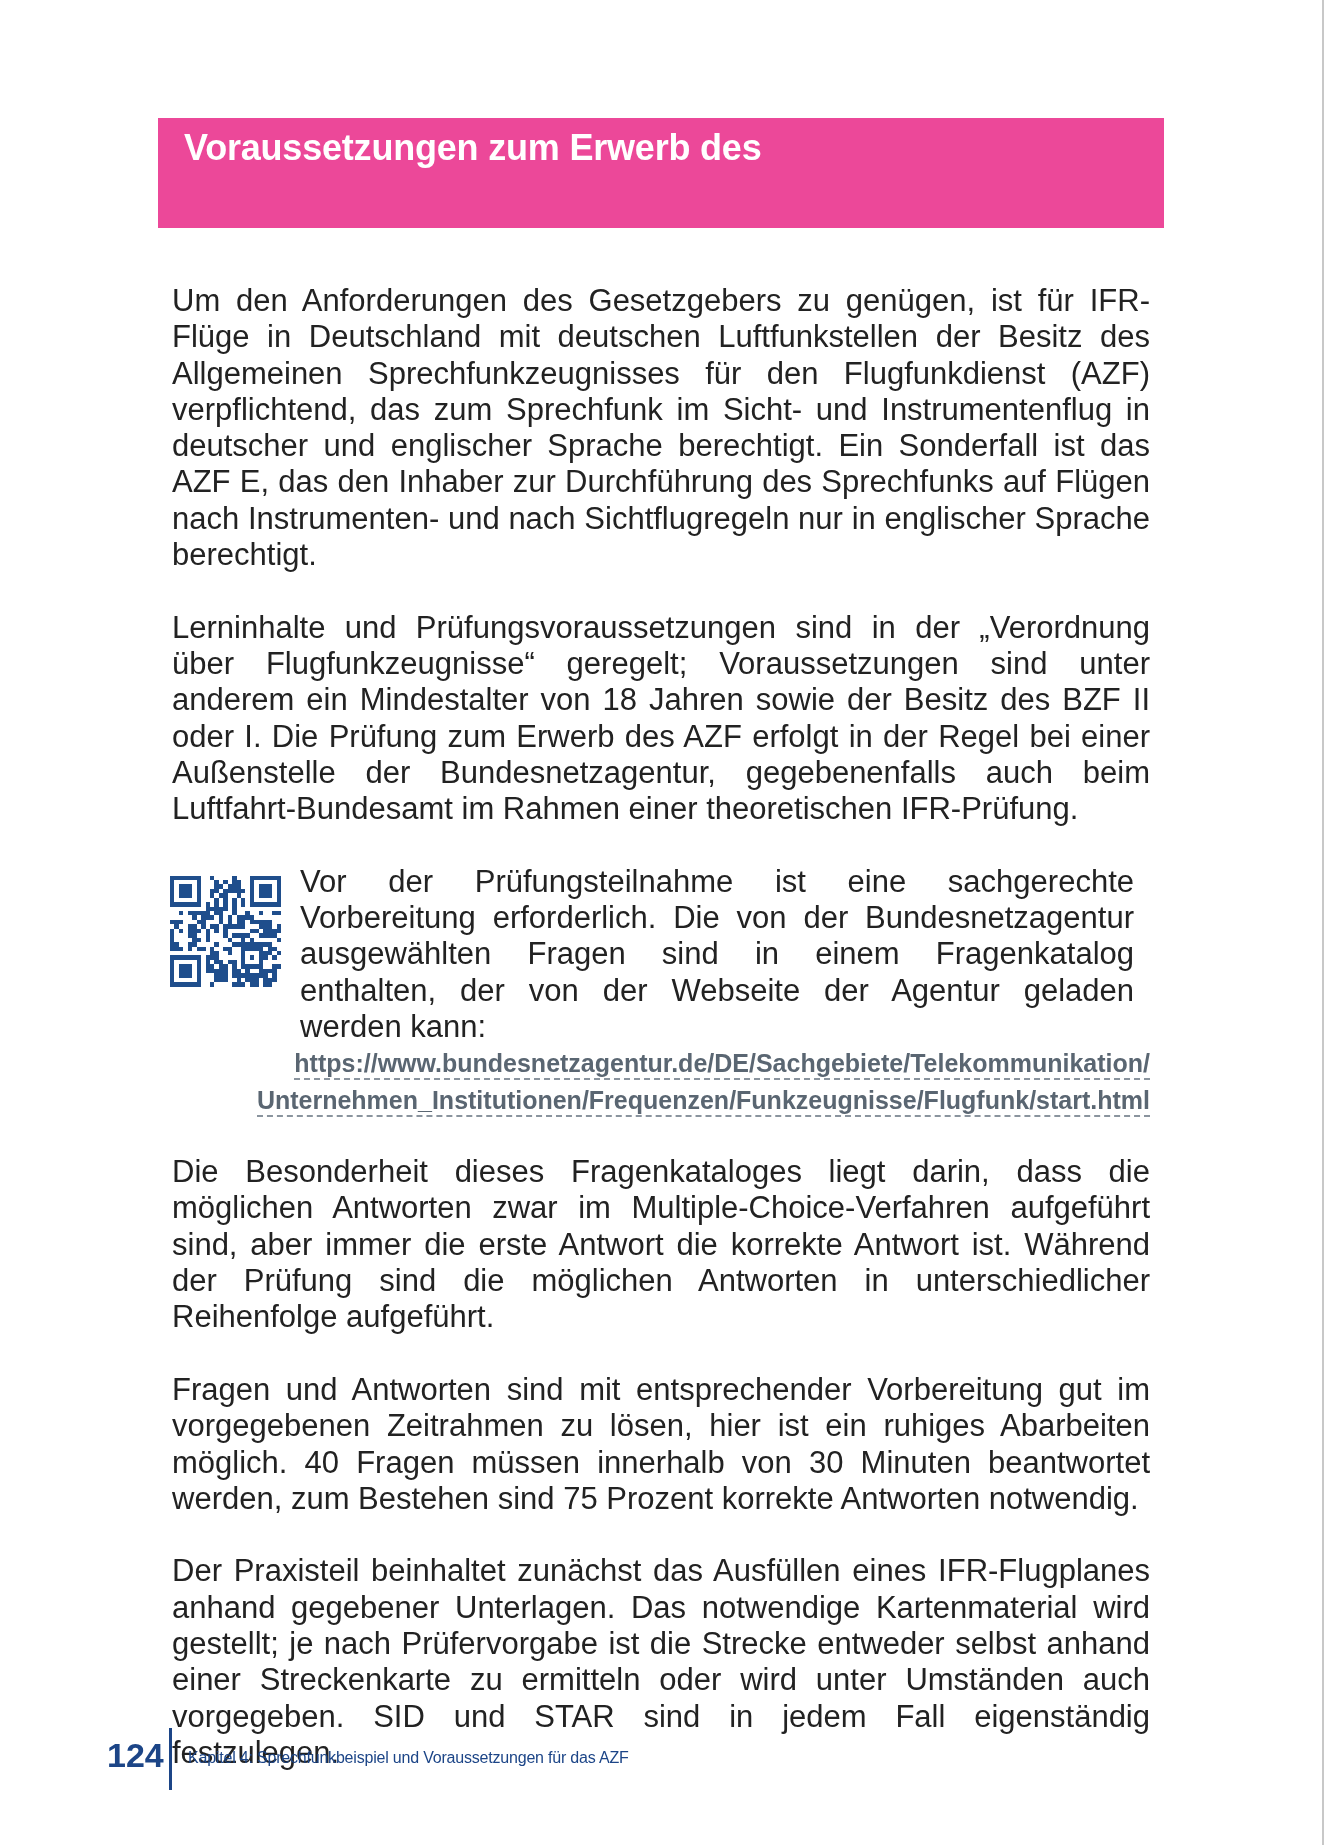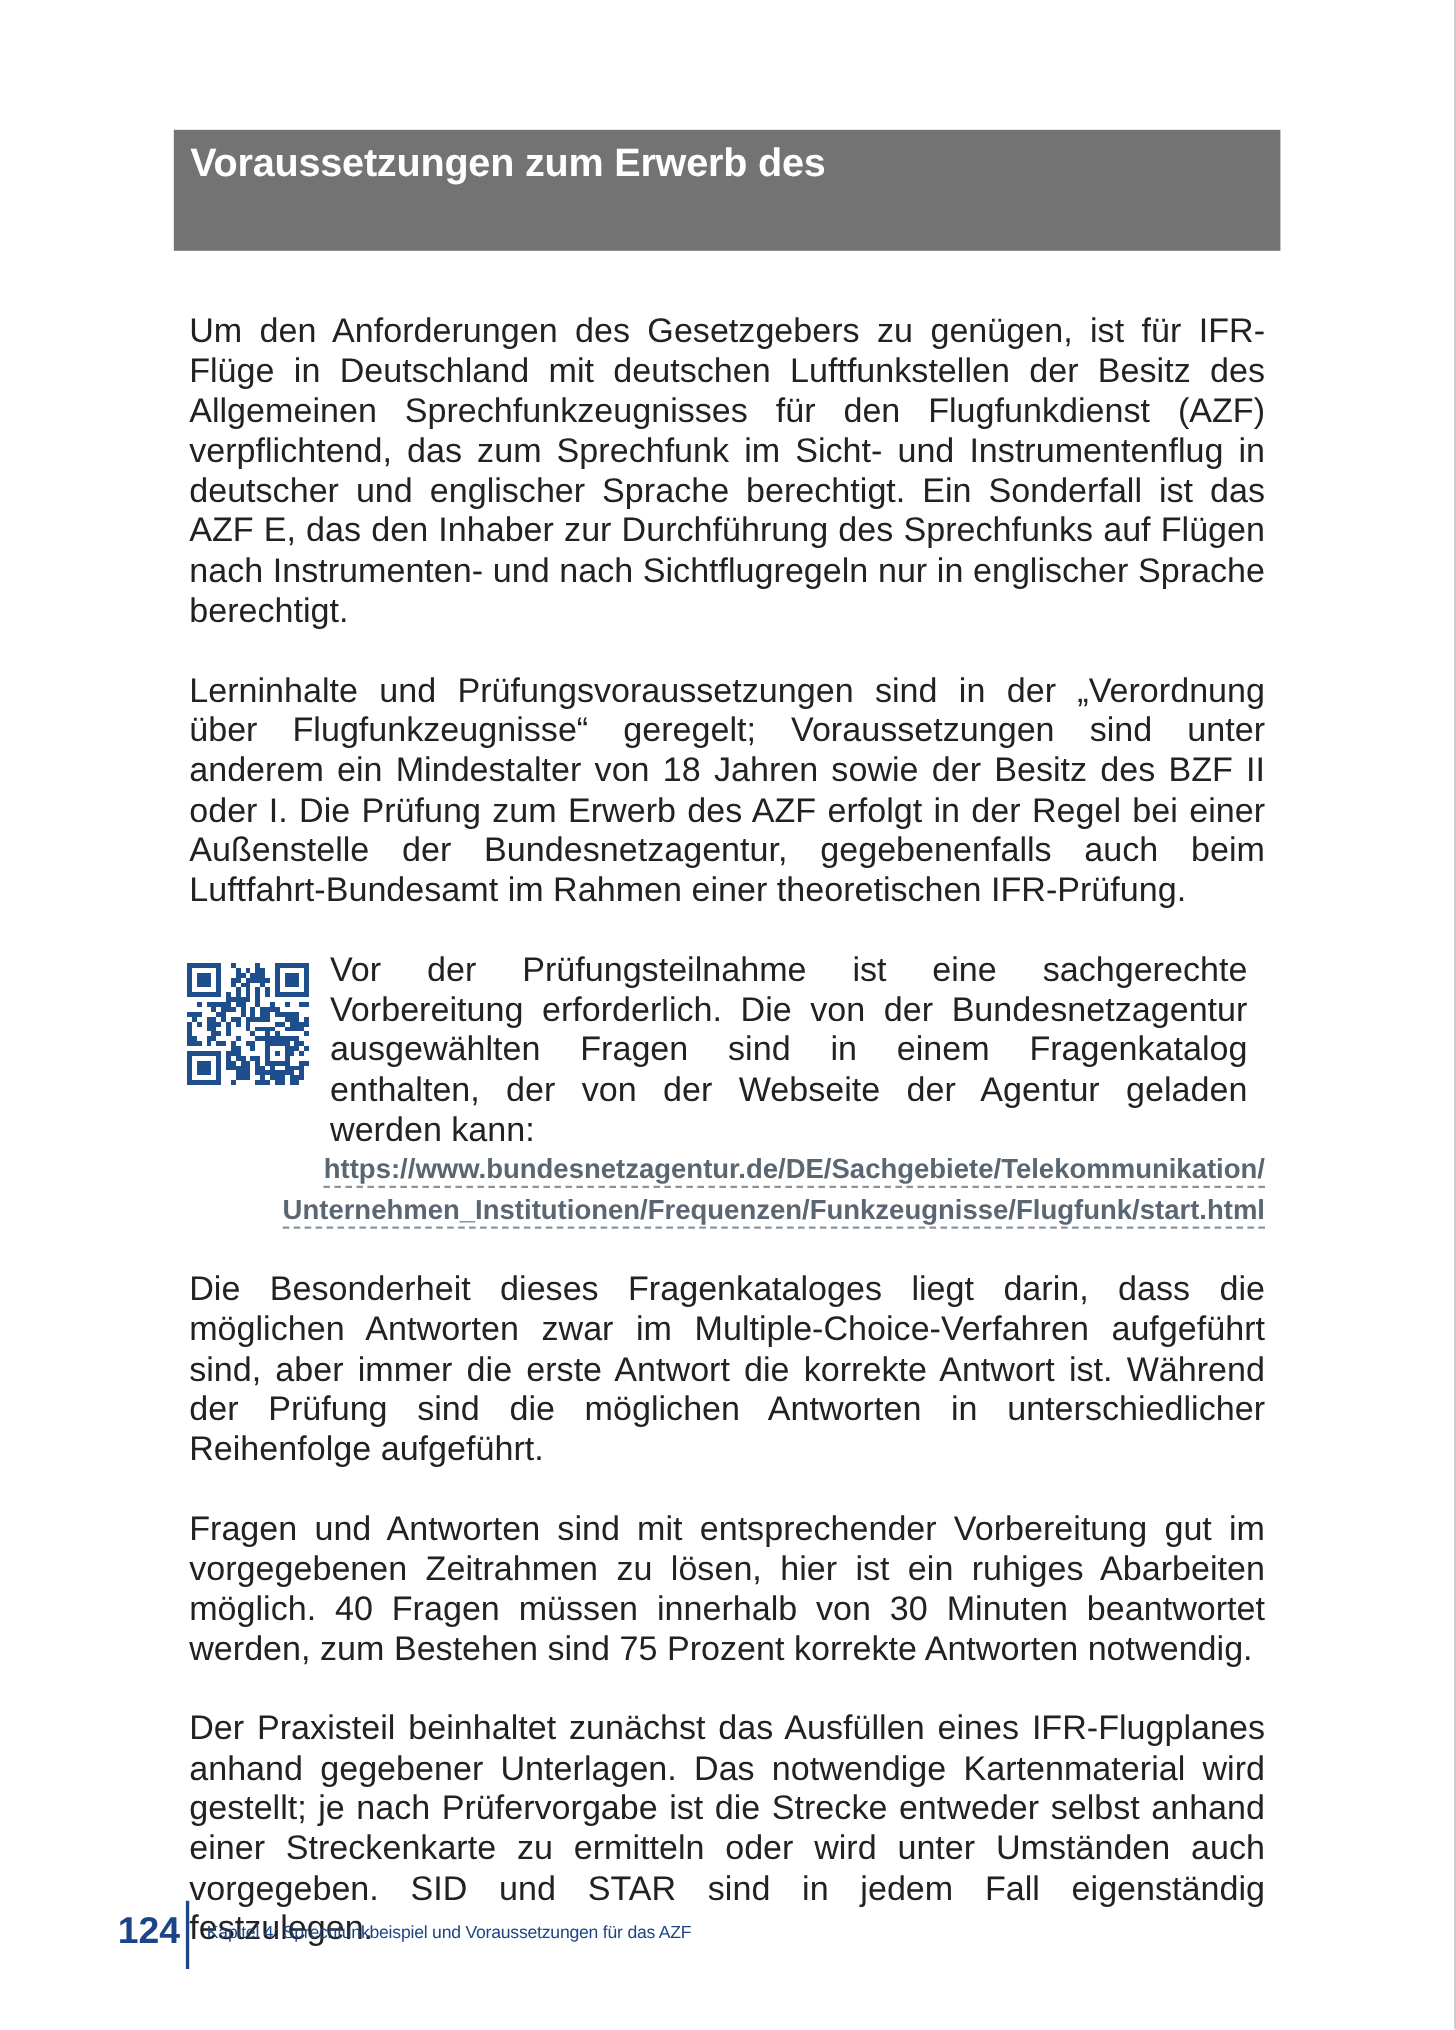--- a/index.html
+++ b/index.html
@@ -15,23 +15,23 @@
     .page-edge {
       position: absolute;
       left: 1322px; top: 0;
       width: 2px; height: 1845px;
       background: #c8c8c8;
     }
     .title-banner {
       position: absolute;
       left: 158px; top: 118px;
       width: 1006px; height: 110px;
-      background: #737373;
+      background: #ec4899;
       box-sizing: border-box;
-      padding: 7px 0 0 15px;
+      padding: 7px 0 0 26px;
     }
     .title-banner h1 {
       margin: 0;
       color: #ffffff;
       font-family: "Liberation Sans", sans-serif;
       font-weight: bold;
       font-size: 36px;
       line-height: 46px;
       letter-spacing: -0.2px;
     }

